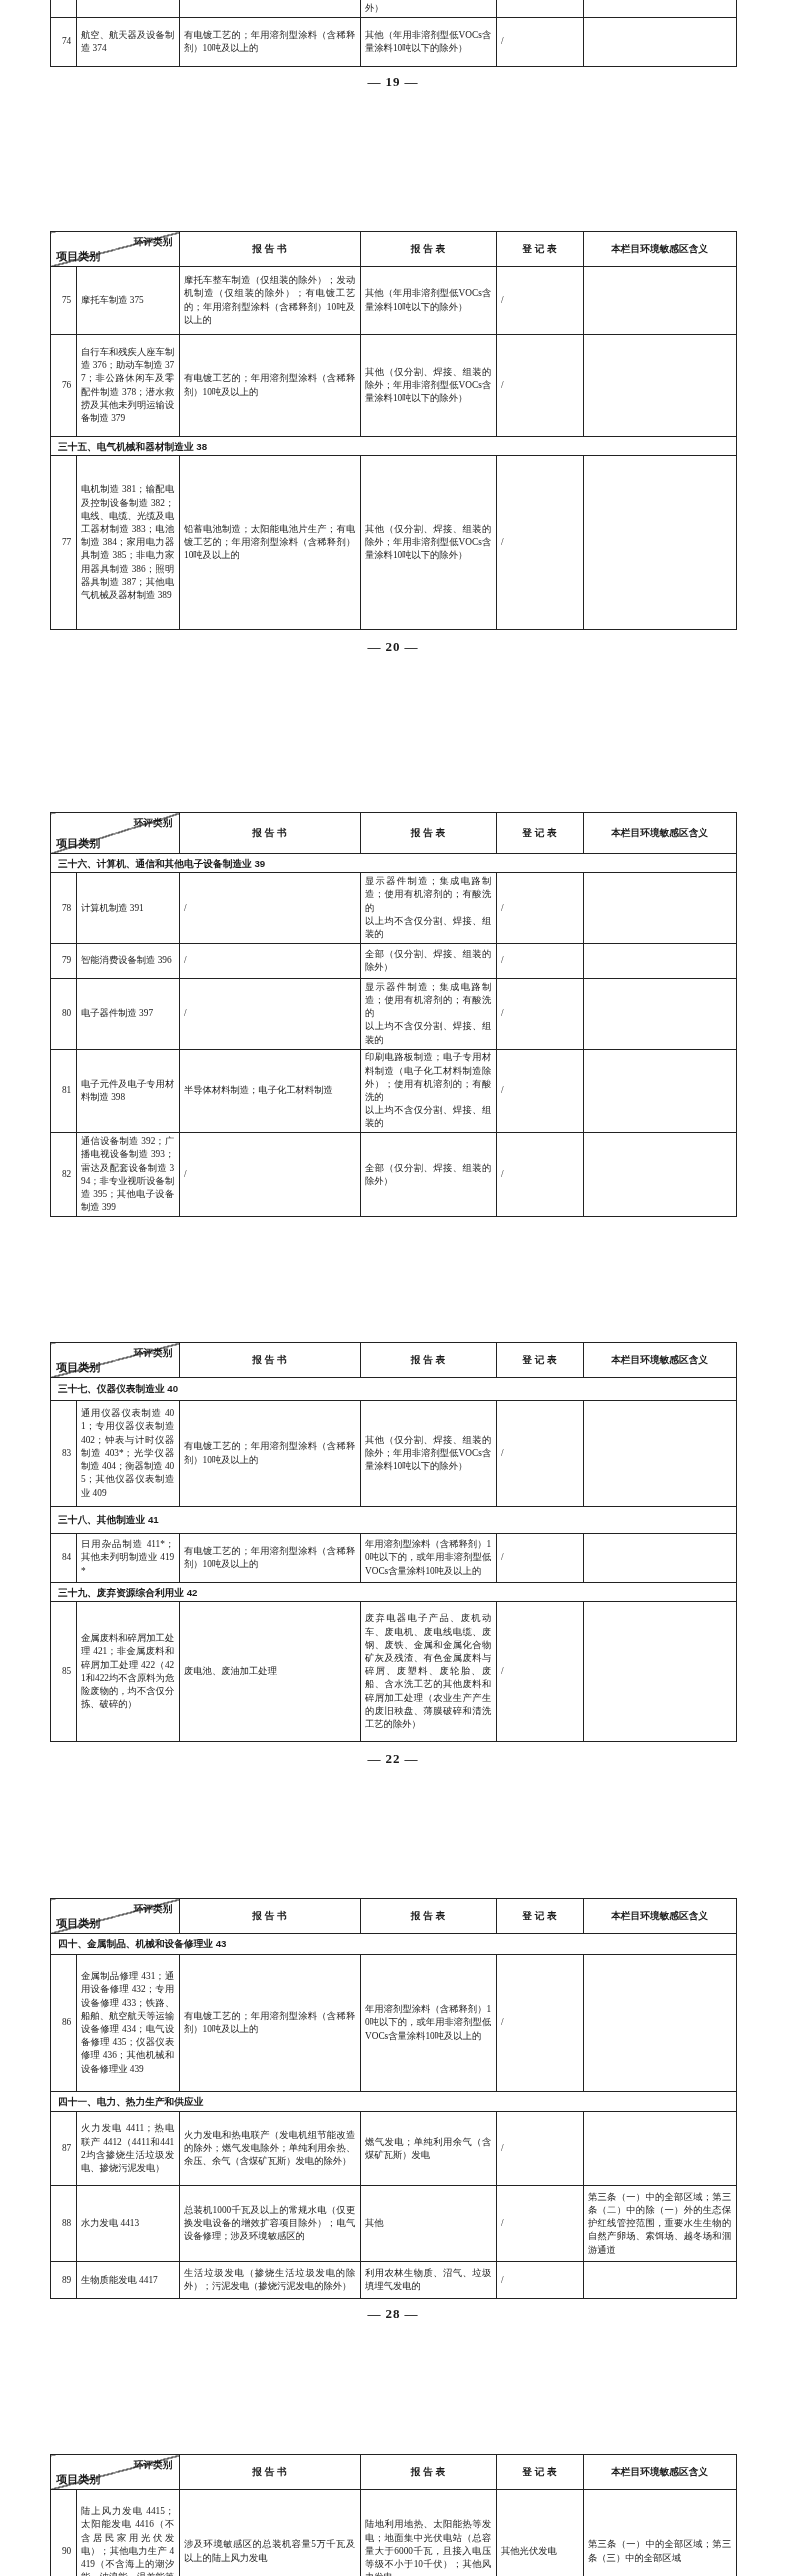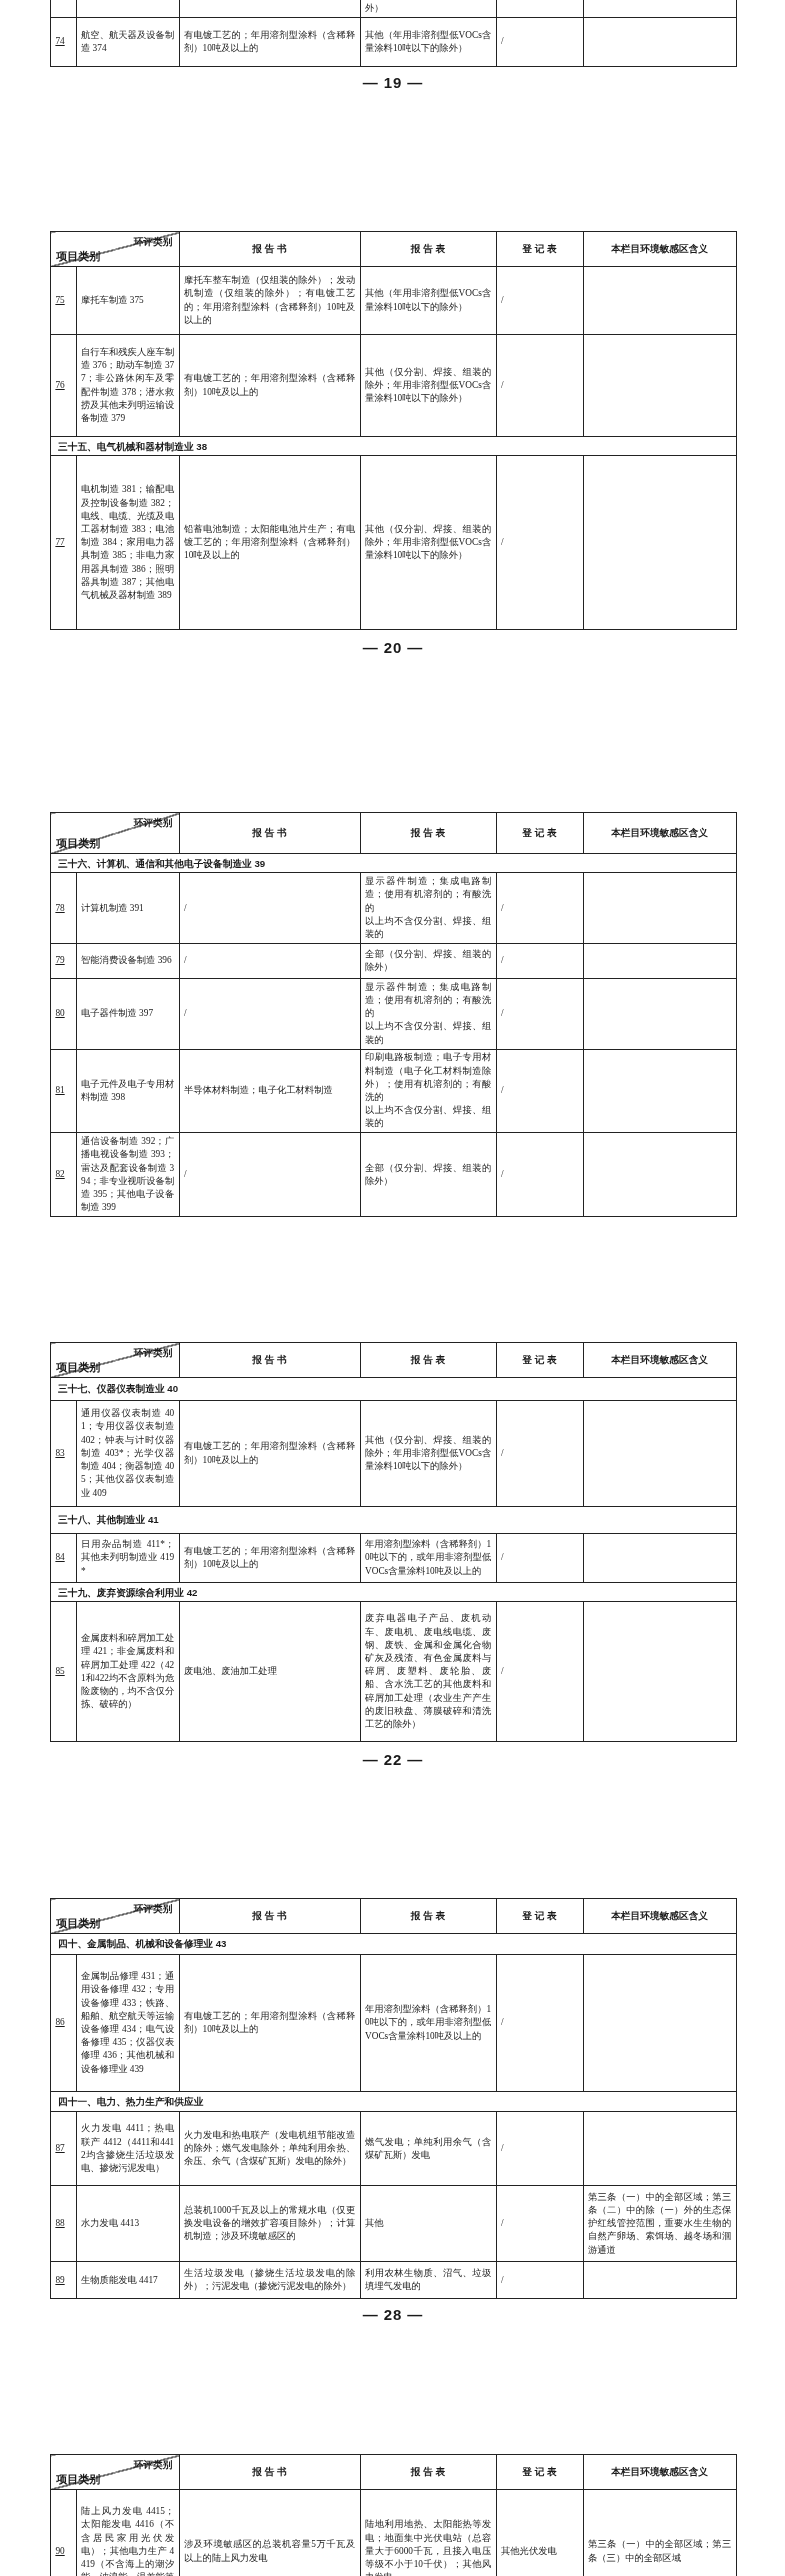--- a/index.html
+++ b/index.html
@@ -23,21 +23,21 @@
   .page-0 table.catalog-table{border-top:none;}
   .catalog-table td,.catalog-table th{
     border:0.9px solid #222;
     padding:1.8px 4.4px;
     font-size:9.3px;line-height:13.2px;
     vertical-align:middle;
     word-break:break-all;
     white-space:pre-line;
   }
   .page-0 tr:first-child td{border-top:none;}
-  .cell-no{text-align:left;padding:1.8px 0.9px;text-decoration:underline;}
+  .cell-no{text-align:right;padding:1.8px 0.9px;}
   .cell-category,.cell-book,.cell-table,.cell-sensitive{text-align:justify;text-justify:inter-ideograph;}
   .cell-register{text-align:left;font-size:10.6px;}
   .partial-row td{vertical-align:top;overflow:hidden;}
 
   .header-row th{
     font-family:"Liberation Sans","DejaVu Sans",sans-serif;
     font-weight:bold;font-size:9.7px;text-align:center;
     white-space:normal;
   }
   .section-row td{
@@ -50,22 +50,22 @@
       transparent 0,transparent calc(50% - 0.6px),
       #222 calc(50% - 0.6px),#222 calc(50% + 0.6px),
       transparent calc(50% + 0.6px));
     margin-left:33px;
   }
   th.diag .eval-label{position:absolute;top:2.6px;right:6.2px;font-size:9.7px;}
   th.diag .proj-label{position:absolute;bottom:2.6px;left:5.3px;font-size:11px;}
 
   .pagenum{
     position:absolute;left:0;width:786px;text-align:center;
-    font-size:15px;font-weight:bold;letter-spacing:0.9px;
-    font-family:Liberation Sans, sans-serif;
+    font-size:13px;font-weight:bold;letter-spacing:0.9px;
+    font-family:Liberation Serif, serif;
   }
   .page-0 .pagenum{top:74px;}
   .page-1 .pagenum{top:408px;}
   .page-2 .pagenum{top:382px;}
   .page-3 .pagenum{top:409px;}
   .page-4 .pagenum{top:408px;}
 </style>
 </head>
 <body>
 
@@ -320,21 +320,21 @@
             <td class="cell-no">87</td>
             <td class="cell-category">火力发电 4411；热电联产 4412（4411和4412均含掺烧生活垃圾发电、掺烧污泥发电）</td>
             <td class="cell-book">火力发电和热电联产（发电机组节能改造的除外；燃气发电除外；单纯利用余热、余压、余气（含煤矿瓦斯）发电的除外）</td>
             <td class="cell-table">燃气发电；单纯利用余气（含煤矿瓦斯）发电</td>
             <td class="cell-register">/</td>
             <td class="cell-sensitive"></td>
           </tr>
           <tr class="item-row" style="height: 76px;">
             <td class="cell-no">88</td>
             <td class="cell-category">水力发电 4413</td>
-            <td class="cell-book">总装机1000千瓦及以上的常规水电（仅更换发电设备的增效扩容项目除外）；计算机制造；涉及环境敏感区的</td>
+            <td class="cell-book">总装机1000千瓦及以上的常规水电（仅更换发电设备的增效扩容项目除外）；电气设备修理；涉及环境敏感区的</td>
             <td class="cell-table">其他</td>
             <td class="cell-register">/</td>
             <td class="cell-sensitive">第三条（一）中的全部区域；第三条（二）中的除（一）外的生态保护红线管控范围，重要水生生物的自然产卵场、索饵场、越冬场和洄游通道</td>
           </tr>
           <tr class="item-row" style="height: 37px;">
             <td class="cell-no">89</td>
             <td class="cell-category">生物质能发电 4417</td>
             <td class="cell-book">生活垃圾发电（掺烧生活垃圾发电的除外）；污泥发电（掺烧污泥发电的除外）</td>
             <td class="cell-table">利用农林生物质、沼气、垃圾填埋气发电的</td>
             <td class="cell-register">/</td>

